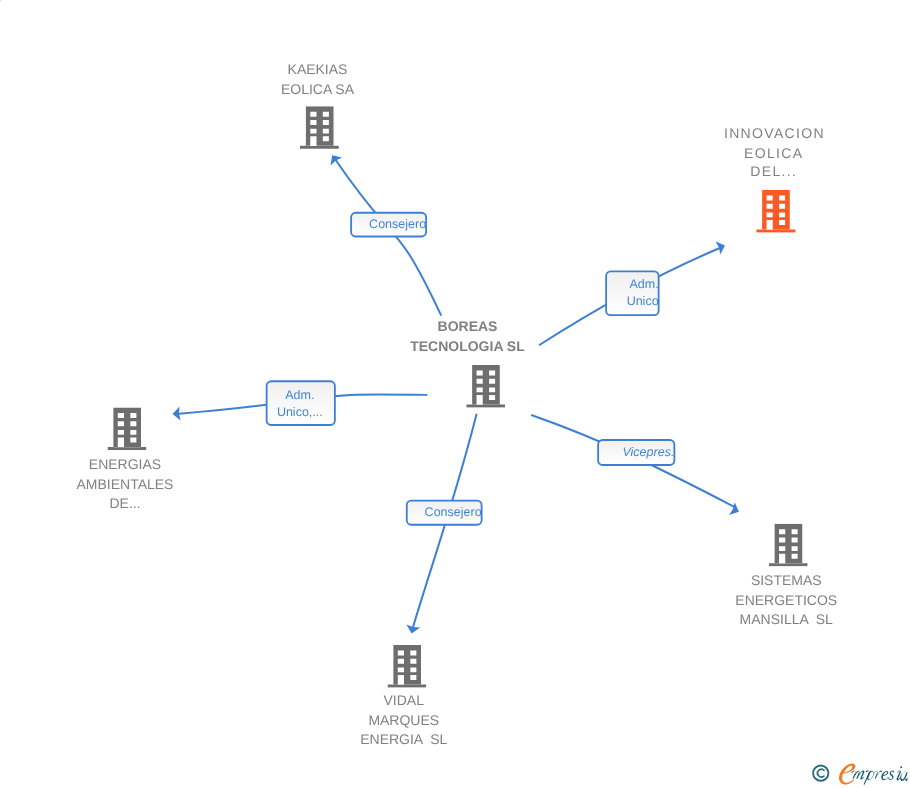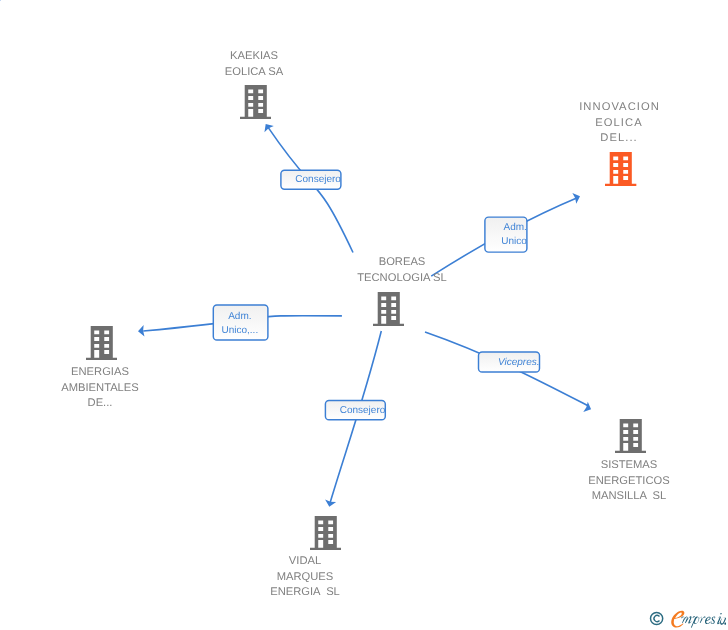--- a/index.html
+++ b/index.html
@@ -59,21 +59,21 @@
             <path d="M4.66 0 H26.53 V31.6 H4.66 Z M0 31.5 H31 V34 H0 Z M8.15 4.38 H13.05 V8.3 H8.15 Z M18.07 4.38 H22.85 V8.3 H18.07 Z M8.15 11 H13.05 V14.92 H8.15 Z M18.07 11 H22.85 V14.92 H18.07 Z M8.15 17.85 H13.05 V21.770000000000003 H8.15 Z M18.07 17.85 H22.85 V21.770000000000003 H18.07 Z M8.15 23.95 H13.05 V31.5 H8.15 Z M18.07 23.95 H22.85 V27.869999999999997 H18.07 Z" fill="#fb5a24" fill-rule="evenodd"></path>
           </svg></div>
         <div class="node-label" style="width: 240px; left: 499px; top: 100px; letter-spacing: 1.07px; text-indent: 1.07px;">INNOVACION
 EOLICA
 DEL...</div>
       </div>
       <div class="node" style="left: 0px; top: 0px;">
         <div class="node-icon" style="left: 372.9px; top: 292.2px;"><svg width="31.33" height="34.16" preserveAspectRatio="none" viewBox="0 0 31 34">
             <path d="M4.66 0 H26.53 V31.6 H4.66 Z M0 31.5 H31 V34 H0 Z M8.15 4.38 H13.05 V8.3 H8.15 Z M18.07 4.38 H22.85 V8.3 H18.07 Z M8.15 11 H13.05 V14.92 H8.15 Z M18.07 11 H22.85 V14.92 H18.07 Z M8.15 17.85 H13.05 V21.770000000000003 H8.15 Z M18.07 17.85 H22.85 V21.770000000000003 H18.07 Z M8.15 23.95 H13.05 V31.5 H8.15 Z M18.07 23.95 H22.85 V27.869999999999997 H18.07 Z" fill="#6e6e6e" fill-rule="evenodd"></path>
           </svg></div>
-        <div class="node-label" style="width: 240px; left: 282px; top: 255px;">BOREAS
+        <div class="node-label" style="width: 240px; left: 254px; top: 255px; font-weight: bold;">BOREAS
 TECNOLOGIA SL</div>
       </div>
       <div class="node" style="left: 0px; top: 0px;">
         <div class="node-icon" style="left: 85.7px; top: 326.1px;"><svg width="31.33" height="34.16" preserveAspectRatio="none" viewBox="0 0 31 34">
             <path d="M4.66 0 H26.53 V31.6 H4.66 Z M0 31.5 H31 V34 H0 Z M8.15 4.38 H13.05 V8.3 H8.15 Z M18.07 4.38 H22.85 V8.3 H18.07 Z M8.15 11 H13.05 V14.92 H8.15 Z M18.07 11 H22.85 V14.92 H18.07 Z M8.15 17.85 H13.05 V21.770000000000003 H8.15 Z M18.07 17.85 H22.85 V21.770000000000003 H18.07 Z M8.15 23.95 H13.05 V31.5 H8.15 Z M18.07 23.95 H22.85 V27.869999999999997 H18.07 Z" fill="#6e6e6e" fill-rule="evenodd"></path>
           </svg></div>
         <div class="node-label" style="width: 240px; left: -20px; top: 365px;">ENERGIAS
 AMBIENTALES
 DE...</div>
       </div>
@@ -82,21 +82,21 @@
             <path d="M4.66 0 H26.53 V31.6 H4.66 Z M0 31.5 H31 V34 H0 Z M8.15 4.38 H13.05 V8.3 H8.15 Z M18.07 4.38 H22.85 V8.3 H18.07 Z M8.15 11 H13.05 V14.92 H8.15 Z M18.07 11 H22.85 V14.92 H18.07 Z M8.15 17.85 H13.05 V21.770000000000003 H8.15 Z M18.07 17.85 H22.85 V21.770000000000003 H18.07 Z M8.15 23.95 H13.05 V31.5 H8.15 Z M18.07 23.95 H22.85 V27.869999999999997 H18.07 Z" fill="#6e6e6e" fill-rule="evenodd"></path>
           </svg></div>
         <div class="node-label" style="width: 240px; left: 509px; top: 458px;">SISTEMAS
 ENERGETICOS
 MANSILLA  SL</div>
       </div>
       <div class="node" style="left: 0px; top: 0px;">
         <div class="node-icon" style="left: 309.9px; top: 516.1px;"><svg width="31.33" height="34.16" preserveAspectRatio="none" viewBox="0 0 31 34">
             <path d="M4.66 0 H26.53 V31.6 H4.66 Z M0 31.5 H31 V34 H0 Z M8.15 4.38 H13.05 V8.3 H8.15 Z M18.07 4.38 H22.85 V8.3 H18.07 Z M8.15 11 H13.05 V14.92 H8.15 Z M18.07 11 H22.85 V14.92 H18.07 Z M8.15 17.85 H13.05 V21.770000000000003 H8.15 Z M18.07 17.85 H22.85 V21.770000000000003 H18.07 Z M8.15 23.95 H13.05 V31.5 H8.15 Z M18.07 23.95 H22.85 V27.869999999999997 H18.07 Z" fill="#6e6e6e" fill-rule="evenodd"></path>
           </svg></div>
-        <div class="node-label" style="width: 240px; left: 185px; top: 554px;">VIDAL
+        <div class="node-label" style="width: 240px; left: 203px; top: 554px;">VIDAL
 MARQUES
 ENERGIA  SL</div>
       </div>
     </div>
   <svg id="label-box-layer" width="728" height="630" viewBox="0 0 728 630">
       <linearGradient id="lbg0" x1="0" y1="0" x2="0" y2="1">
         <stop offset="0" stop-color="#f0f0f0"></stop>
         <stop offset="1" stop-color="#ffffff"></stop>
       </linearGradient>
       <rect x="280.9" y="170.2" width="60" height="19" rx="3.6" ry="3.6" fill="url(#lbg0)" stroke="#3c7fd4" stroke-width="1.45"></rect>

